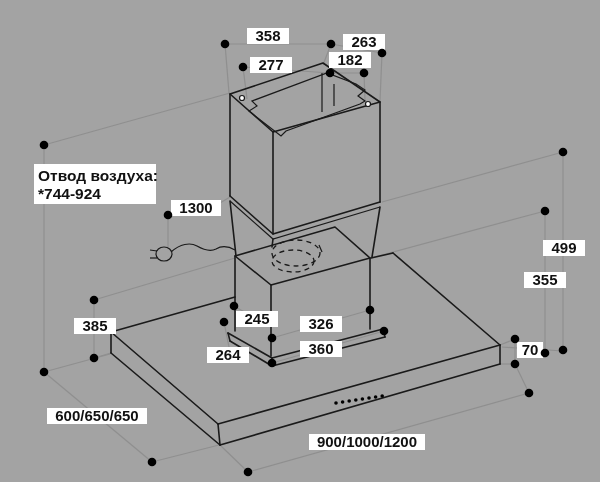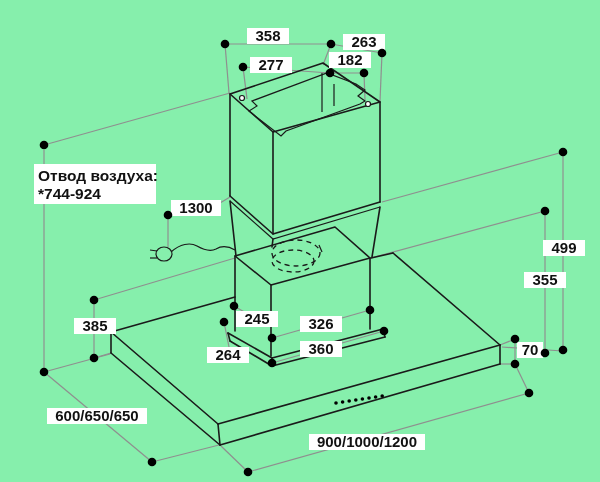--- a/index.html
+++ b/index.html
@@ -1,16 +1,16 @@
 <!DOCTYPE html>
 <html><head>
 <meta charset="utf-8">
 <style>
   html,body{margin:0;padding:0;background:#ffffff;}
-  .stage{width:600px;height:482px;position:relative;background:#86efac;overflow:hidden;}
+  .stage{width:600px;height:482px;position:relative;background:#a3a3a3;overflow:hidden;}
   svg{display:block;font-family:"Liberation Sans", sans-serif;}
   .dimline{stroke:#8f8f8f;stroke-width:1.2;fill:none;}
   .draw{stroke:#1a1a1a;stroke-width:1.6;fill:none;stroke-linejoin:round;stroke-linecap:round;}
   .thin{stroke:#1a1a1a;stroke-width:1.2;fill:none;}
   .dashed{stroke:#1a1a1a;stroke-width:1.3;fill:none;stroke-dasharray:5 4;}
   .dot{fill:#000000;stroke:none;}
   .hole{fill:#ffffff;stroke:#1a1a1a;stroke-width:1.2;}
   .mask{fill:#ffffff;stroke:none;}
   .dimtext{font-size:15px;font-weight:700;fill:#111111;text-anchor:middle;}
   .notetext{font-size:15.5px;font-weight:700;fill:#111111;text-anchor:start;}

